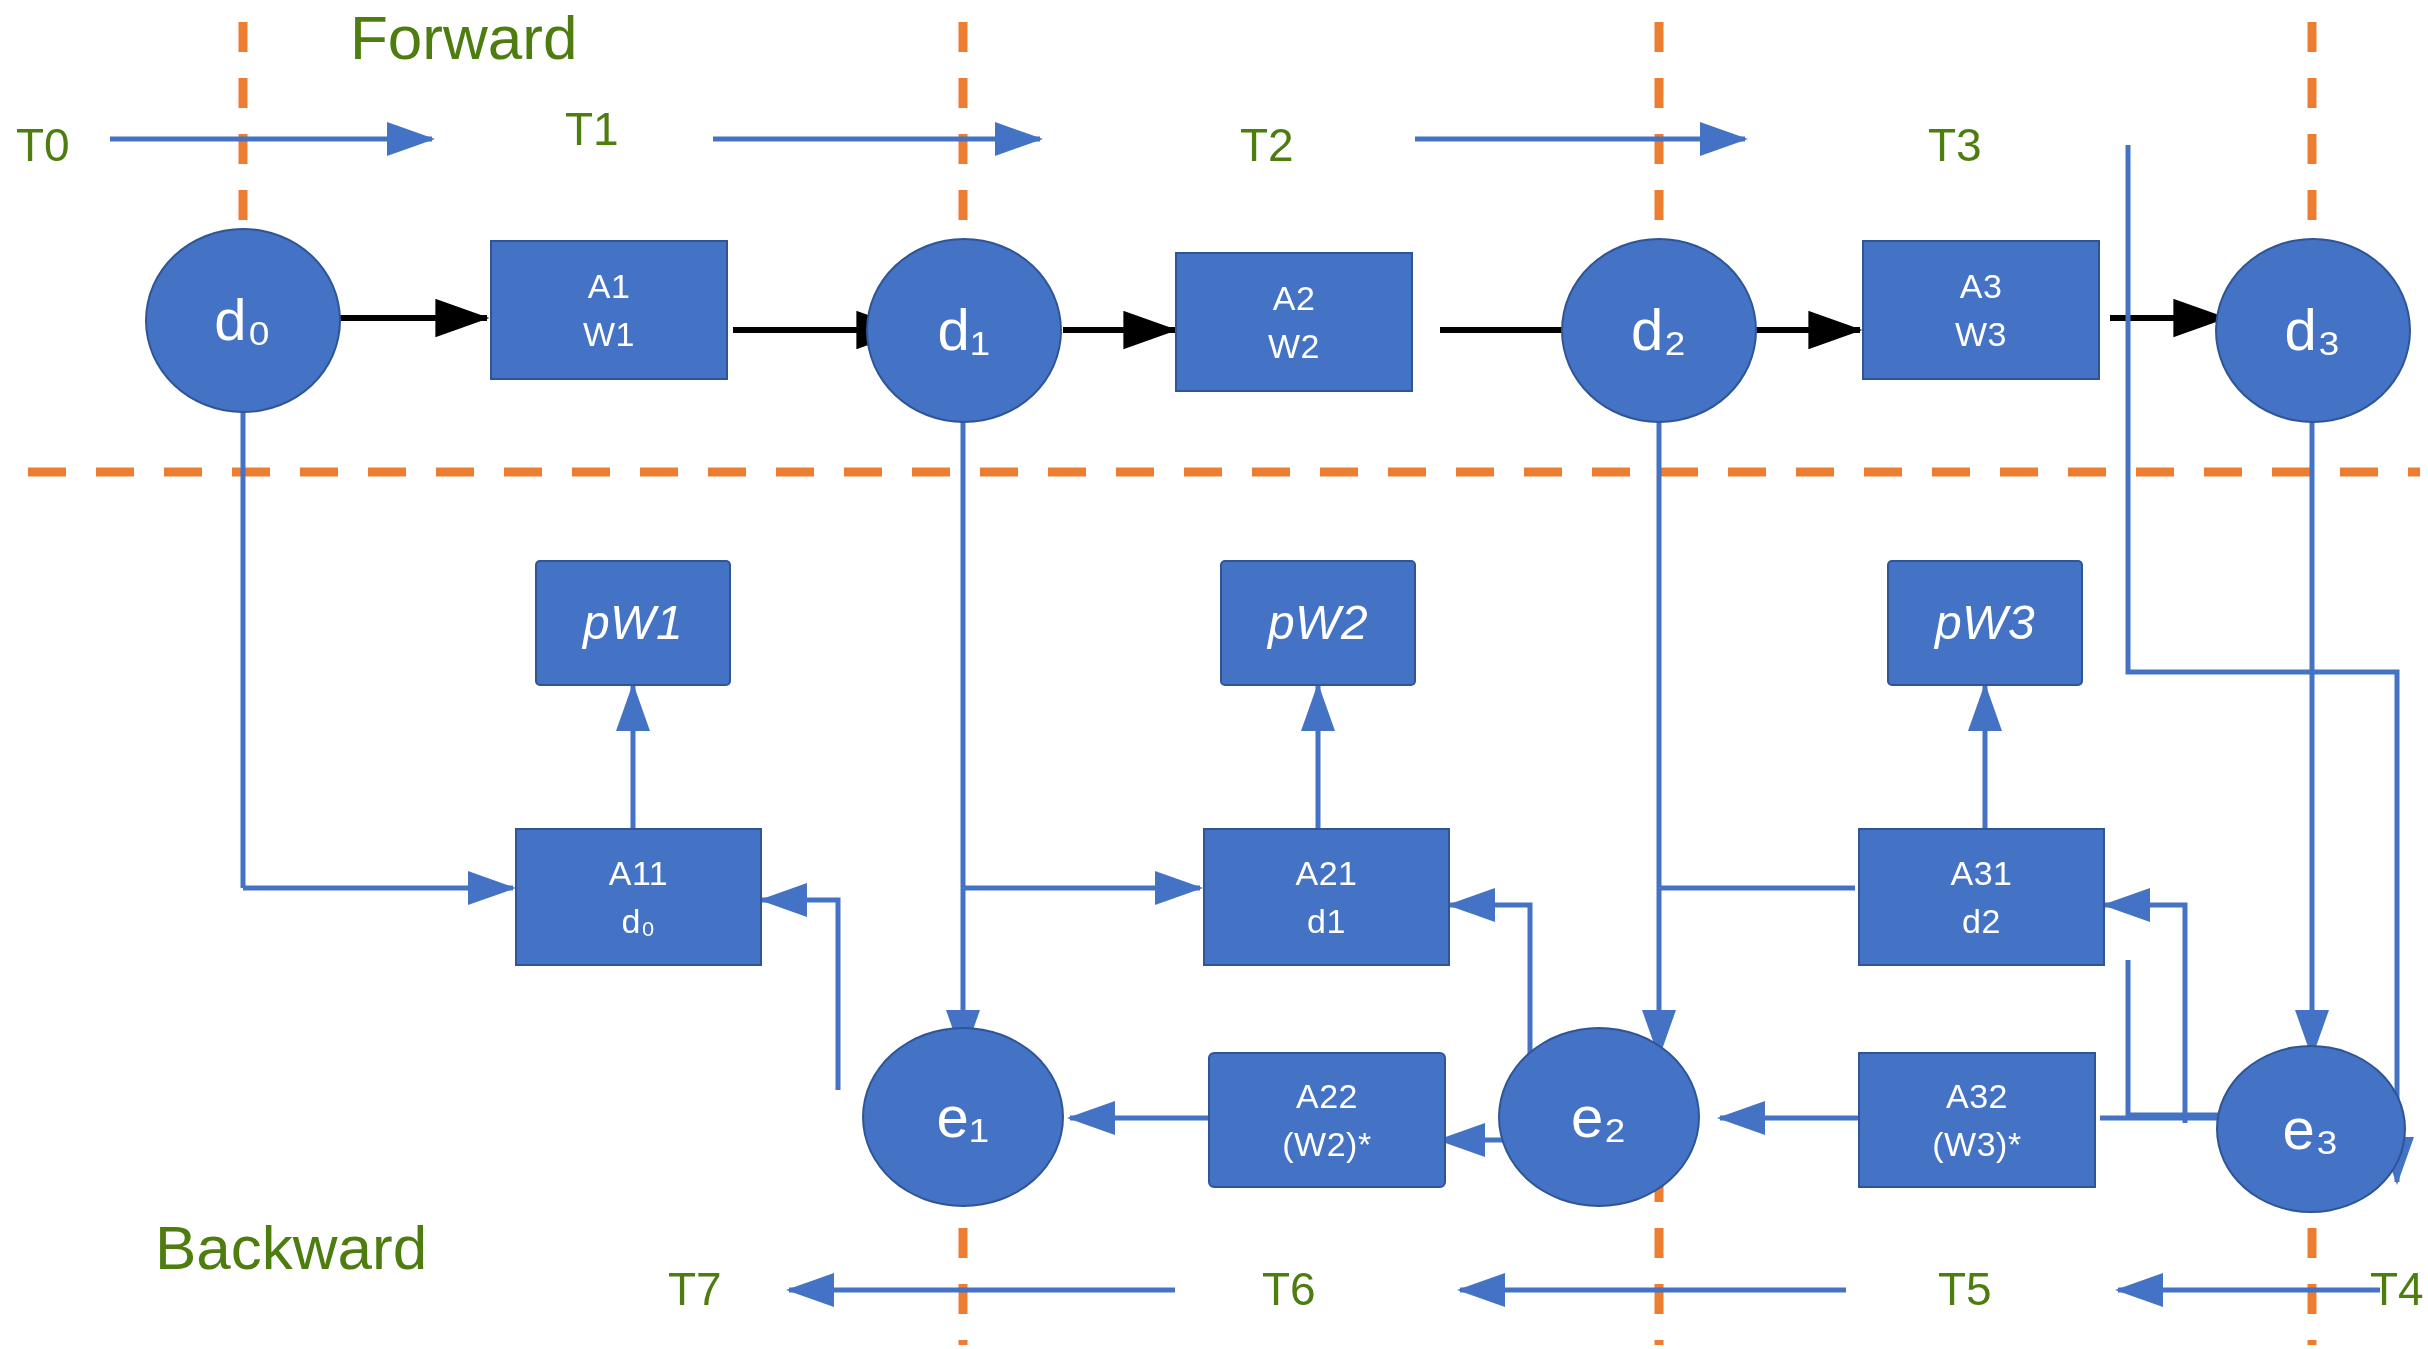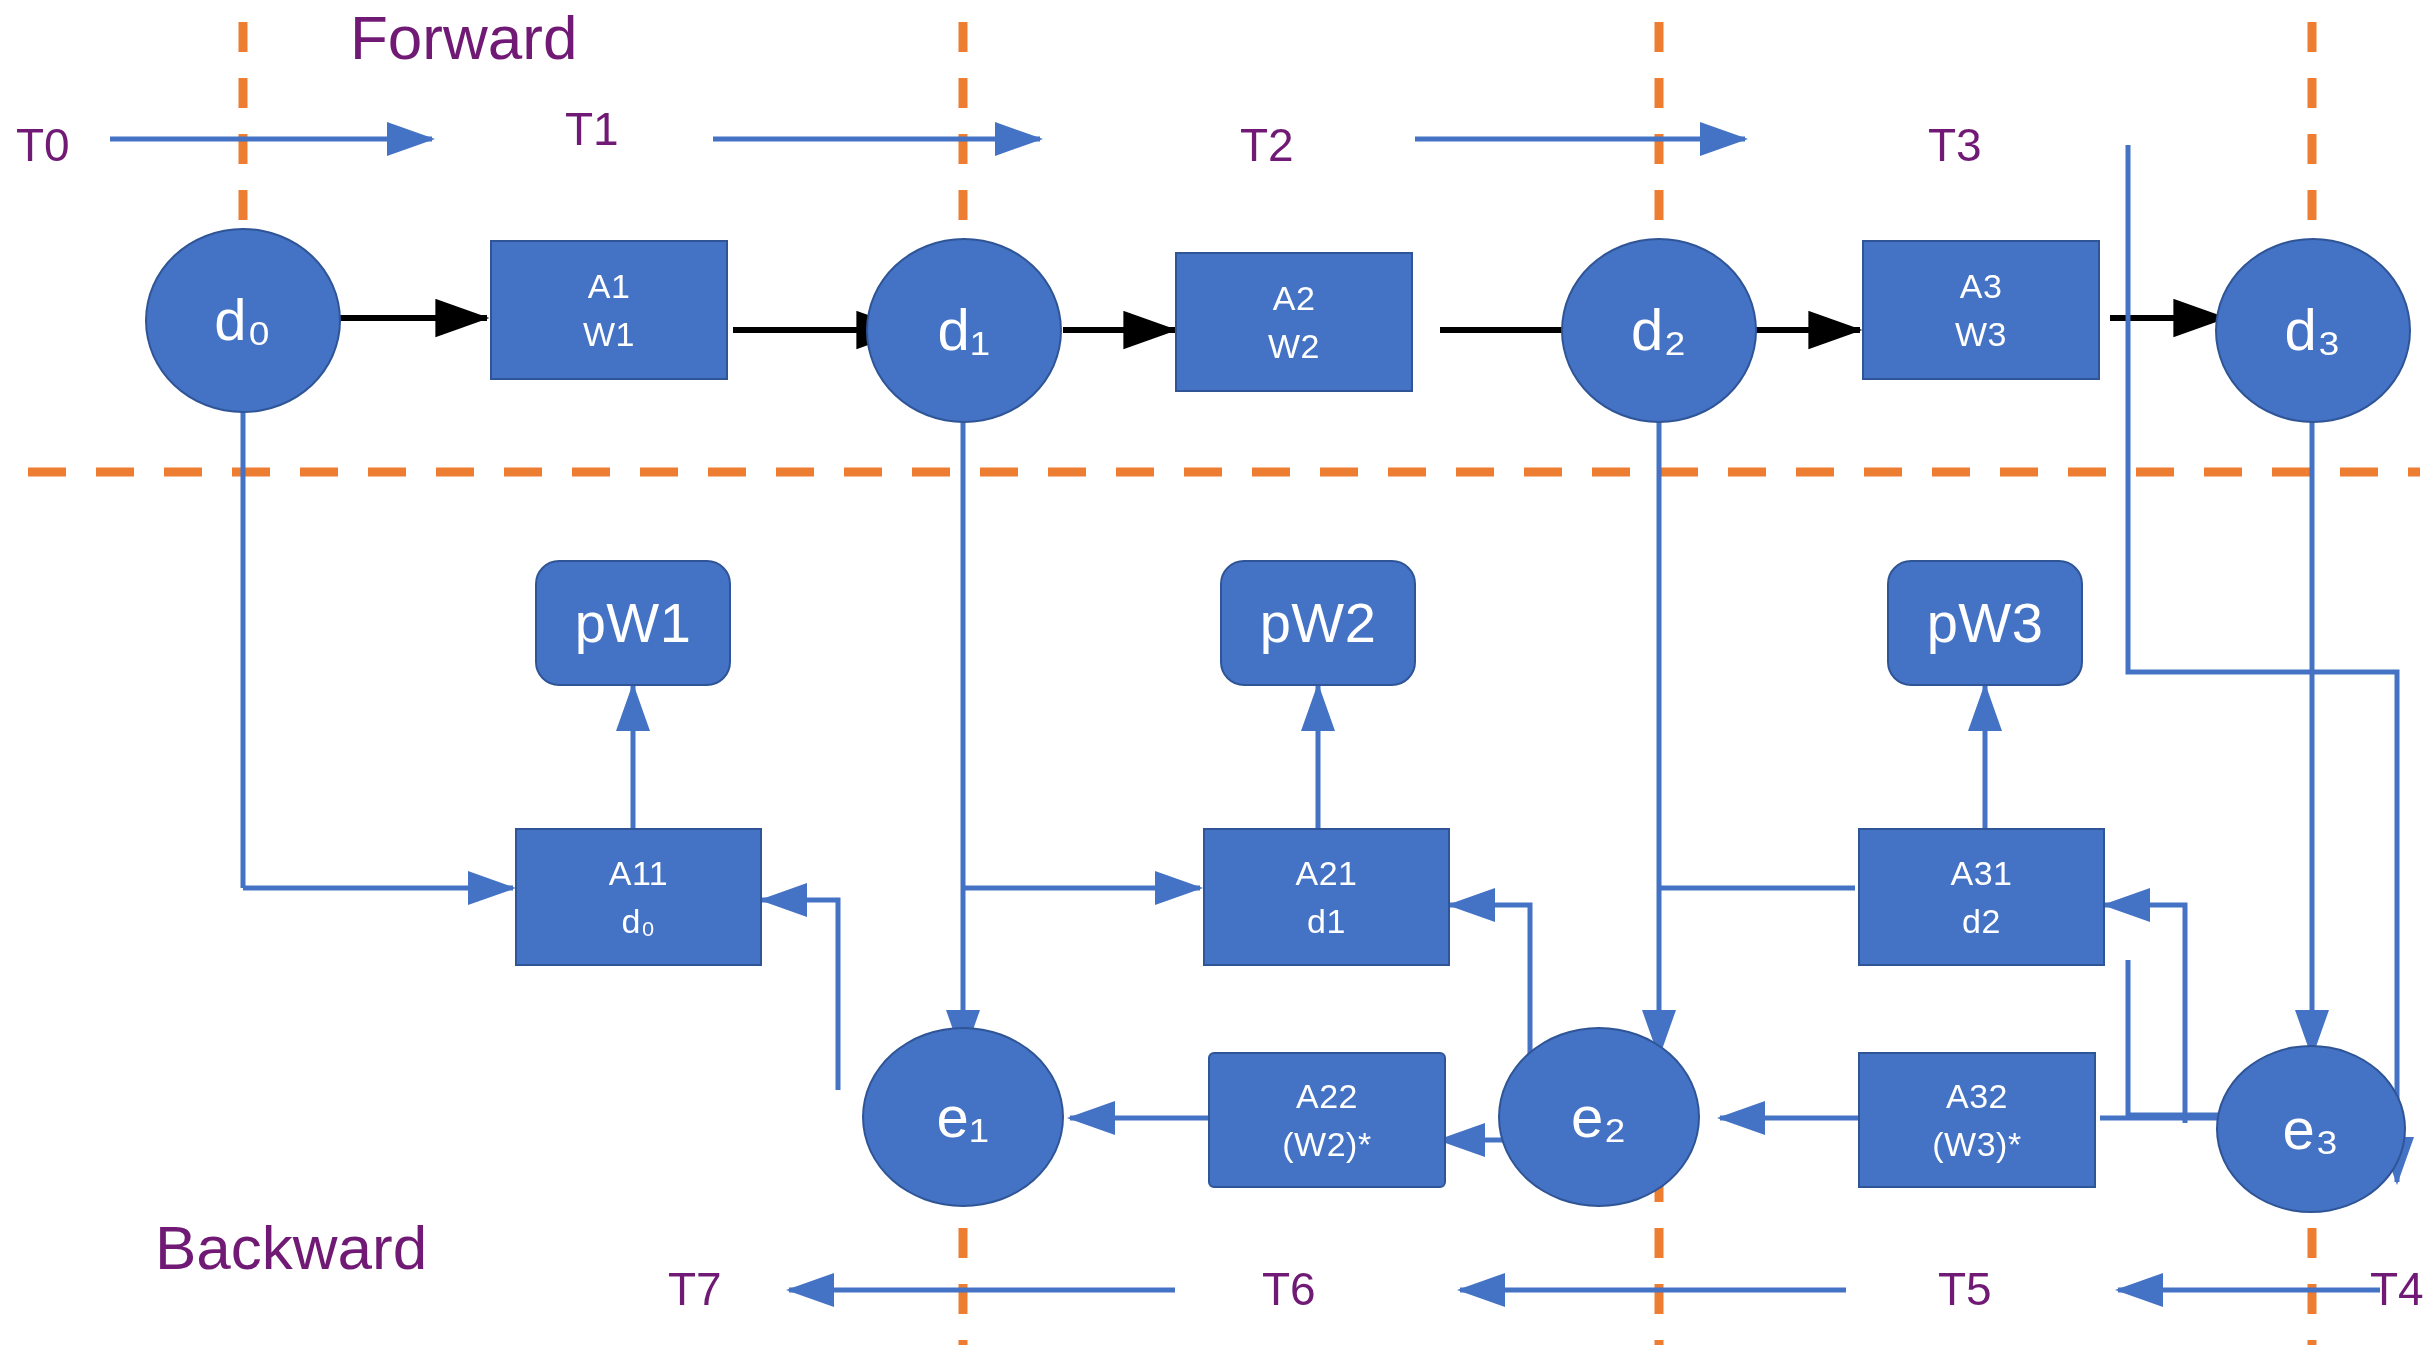--- a/index.html
+++ b/index.html
@@ -39,27 +39,28 @@
   }
   .ellipse {
     border-radius: 50%;
     font-size: 58px;
   }
   .rect {
     font-size: 34px;
   }
   .rect .line2 { margin-top: 10px; }
   .rounded {
-    border-radius: 24px;
-    font-size: 56px;
+    border-radius: 5px;
+    font-size: 48px;
+    font-style: italic;
   }
   
   .label {
     position: absolute;
-    color: #701a75;
+    color: #4d7c0f;
     white-space: nowrap;
   }
   .tlabel { font-size: 46px; }
   .biglabel { font-size: 62px; }
 </style>
 </head>
 <body>
 
 <div id="stage">
 

